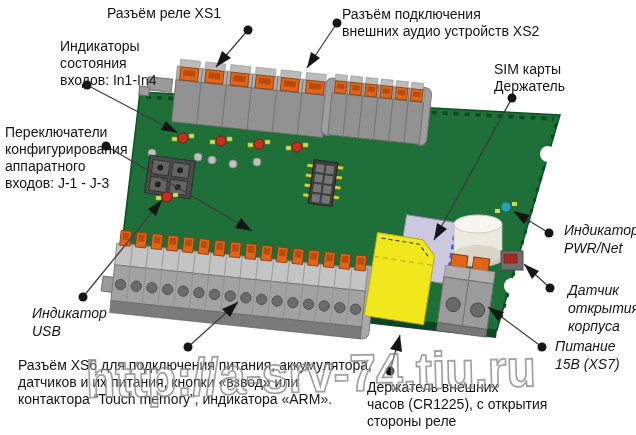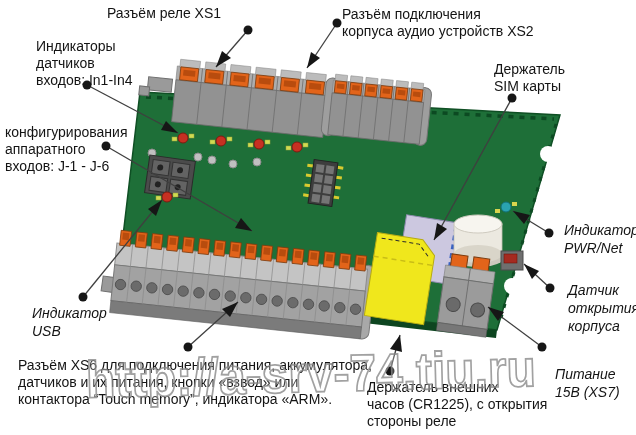--- a/index.html
+++ b/index.html
@@ -285,52 +285,53 @@
       </g>
     </g>
   </svg>
 
   <div class="lb" style="left:107px;top:5px">
     <div>Разъём реле XS1</div>
   </div>
 
   <div class="lb" style="left:342px;top:6px">
     <div>Разъём подключения</div>
-    <div>корпуса аудио устройств XS2</div>
-  </div>
-
-  <div class="lb" style="left:36px;top:38px">
+    <div>внешних аудио устройств XS2</div>
+  </div>
+
+  <div class="lb" style="left:60px;top:38px">
     <div>Индикаторы</div>
-    <div>датчиков</div>
+    <div>состояния</div>
     <div>входов: In1-In4</div>
   </div>
 
   <div class="lb" style="left:5px;top:124px">
+    <div>Переключатели</div>
     <div>конфигурирования</div>
     <div>аппаратного</div>
-    <div>входов: J-1 - J-6</div>
+    <div>входов: J-1 - J-3</div>
   </div>
 
   <div class="lb" style="left:494px;top:61px">
+    <div>SIM карты</div>
     <div>Держатель</div>
-    <div>SIM карты</div>
   </div>
 
   <div class="lb lh18" style="left:564px;top:221px">
     <div>Индикатор</div>
     <div>PWR/Net</div>
   </div>
 
   <div class="lb lh18" style="left:568px;top:281px">
     <div>Датчик</div>
     <div>открытия</div>
     <div>корпуса</div>
   </div>
 
-  <div class="lb lh18" style="left:555px;top:365px">
+  <div class="lb lh18" style="left:555px;top:337px">
     <div>Питание</div>
     <div>15В (XS7)</div>
   </div>
 
   <div class="lb lh18" style="left:32px;top:304px">
     <div>Индикатор</div>
     <div>USB</div>
   </div>
 
   <div class="lb fs13" style="left:18px;top:357px">

